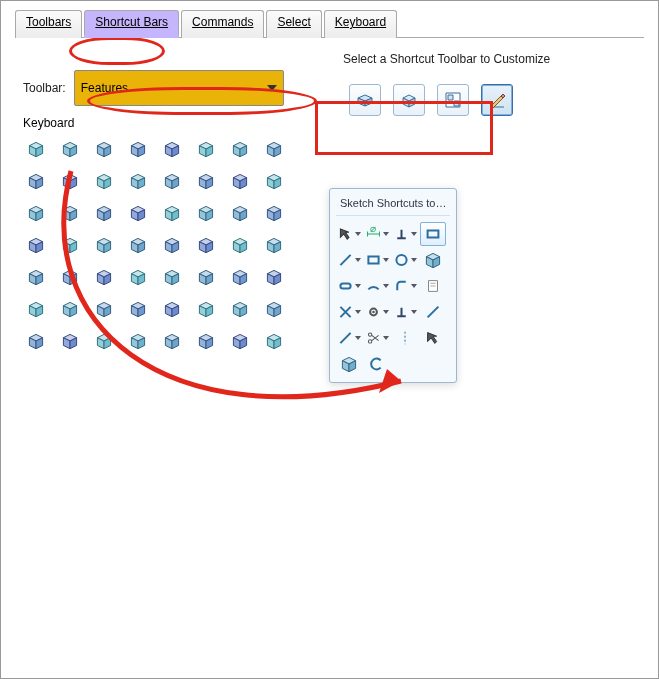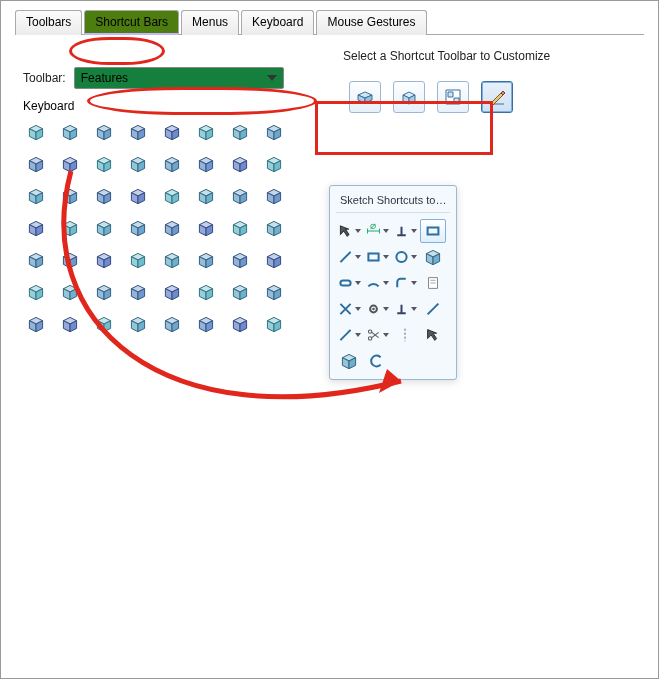--- a/index.html
+++ b/index.html
@@ -4,26 +4,26 @@
 <style>
   * { box-sizing: border-box; font-family: "Segoe UI", Tahoma, sans-serif; font-size: 12px; }
   body { margin: 0; background: #fff; }
   .window { width: 659px; height: 679px; border: 1px solid #999; background: #fff; display: flex; flex-direction: column; position: relative; }
   .titlebar { height: 28px; background: linear-gradient(#fdfdfd,#ececec); border-bottom: 1px solid #ccc; display: flex; align-items: center; padding: 0 8px; justify-content: space-between; }
   .titlebar-title { color: #333; }
   .titlebar-buttons { display: flex; gap: 4px; }
   .tb-btn { width: 34px; height: 18px; border: 1px solid #b8b8b8; border-radius: 3px; background: linear-gradient(#fdfdfd,#e6e6e6); display: flex; align-items: center; justify-content: center; color: #555; font-size: 11px; cursor: default; }
   .body { padding: 8px 14px 8px 14px; flex: 1; display: flex; flex-direction: column; }
   .tabstrip { display: flex; border-bottom: 1px solid #a9a9a9; position: relative; }
-  .tab { padding: 4px 10px; border: 1px solid #a9a9a9; border-bottom: none; margin-right: 2px; background: linear-gradient(#fbfbfb,#ececec); border-radius: 3px 3px 0 0; cursor: default; position: relative; top: 1px; }
-  .tab.active { background: #4d7c0f; border-bottom: 2px solid #c4b5fd; z-index: 2; }
+  .tab { padding: 4px 10px; border: 1px solid #a9a9a9; border-bottom: none; margin-right: 2px; background: linear-gradient(#fbfbfb,#ececec); border-radius: 3px 3px 0 0; cursor: default; position: relative; top: 1px; text-decoration: underline; }
+  .tab.active { background: #c4b5fd; border-bottom: 5px solid #c4b5fd; z-index: 2; }
   .content { padding: 14px 8px 8px 8px; flex: 1; position: relative; }
   .toolbar-pick { display: flex; align-items: center; gap: 8px; margin-top: 18px; text-align: right; }
   .toolbar-label { color: #222; }
-  .dropdown { width: 210px; height: 22px; border: 1px solid #888; border-radius: 2px; display: flex; align-items: center; justify-content: space-between; padding: 0 6px; background: #15803d; }
+  .dropdown { width: 210px; height: 36px; border: 1px solid #888; border-radius: 2px; display: flex; align-items: center; justify-content: space-between; padding: 0 6px; background: #eab308; }
   .dropdown .chev { width: 0; height: 0; border-left: 5px solid transparent; border-right: 5px solid transparent; border-top: 6px solid #333; }
   .ring-red { border: 3px solid #e1261c; border-radius: 50%/60%; position: absolute; pointer-events:none; }
   .box-red { border: 3px solid #e1261c; position: absolute; pointer-events:none; }
   .select-label { margin-left: auto; margin-bottom: 8px; color: #222; }
   .icon-row { display: flex; gap: 12px; }
   .tool-btn { width: 32px; height: 32px; border: 1px solid #9bb7d1; background: linear-gradient(#fdfefe,#e8f1f9); border-radius: 3px; display:flex; align-items:center; justify-content:center; }
   .tool-btn.sel { border: 1px solid #3a6ea5; background: linear-gradient(#e8f1f9,#cfe2f3); box-shadow: inset 0 0 0 1px #7fb1e0; }
   .ico { width:20px; height:20px; display:block; }
   .grid { display: grid; grid-template-columns: repeat(8, 28px); grid-auto-rows: 28px; gap: 4px 6px; }
   .gi { width:26px; height:26px; display:flex; align-items:center; justify-content:center; border-radius:2px; }
@@ -41,23 +41,23 @@
 <body>
 
 <div class="window">
 
 
   <div class="body">
 
     <div class="tabstrip">
       <div class="tab"><span>Toolbars</span></div>
       <div class="tab active"><span>Shortcut Bars</span></div>
-      <div class="tab"><span>Menus</span></div>
+      <div class="tab"><span>Commands</span></div>
+      <div class="tab"><span>Select</span></div>
       <div class="tab"><span>Keyboard</span></div>
-      <div class="tab"><span>Mouse Gestures</span></div>
     </div>
 
     <div class="content">
 
       <div style="display:flex; align-items:flex-start;">
         <div style="flex:0 0 300px;">
           <div class="toolbar-pick">
             <span class="toolbar-label">Toolbar:</span>
             <div class="dropdown">
               <span>Features</span>

